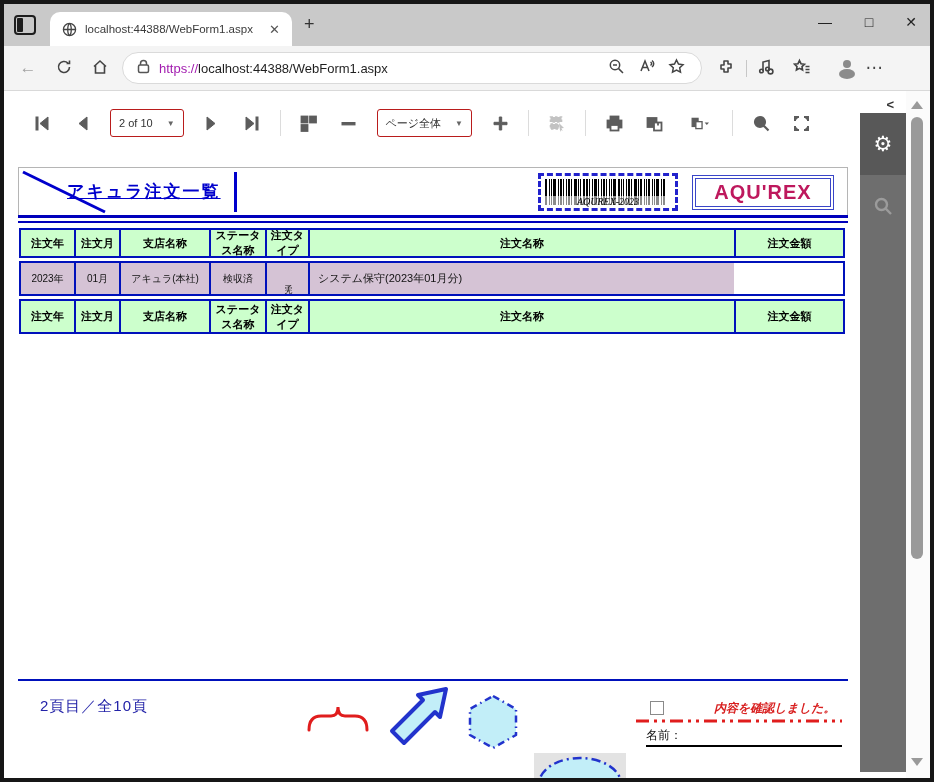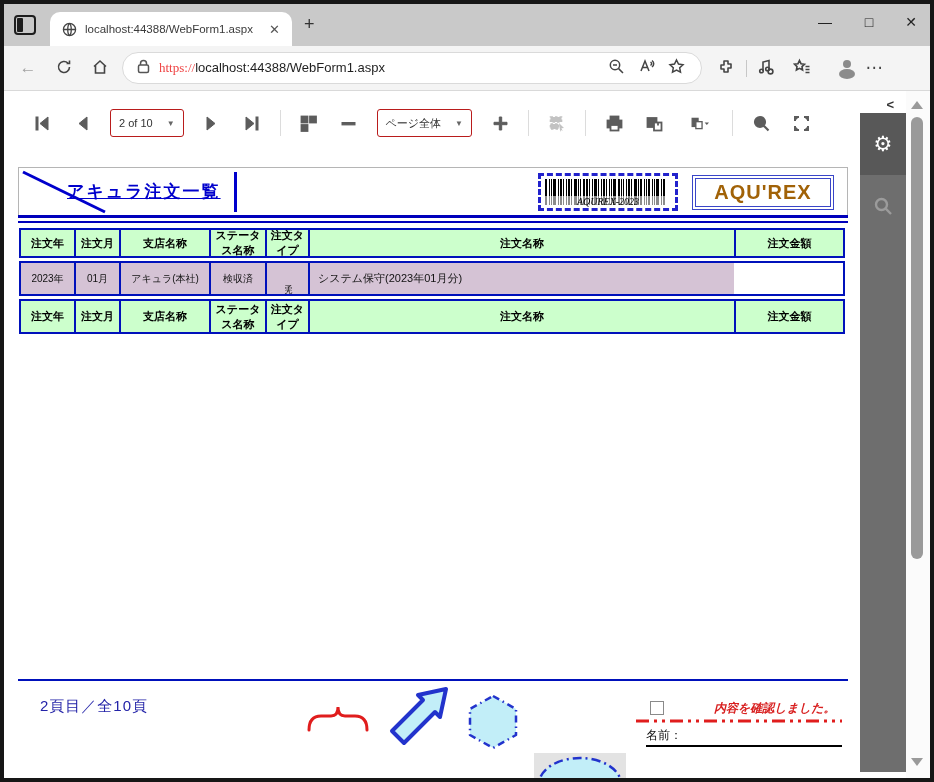--- a/index.html
+++ b/index.html
@@ -19,21 +19,21 @@
   .globe { width:15px; height:15px; margin-right:8px; flex:none; }
   .globe circle, .globe path { fill:none; stroke:#444; stroke-width:1.4; }
 
   
   .navbar { position:relative; height:44px; background:#f4f4f4; }
   .nvico { position:absolute; top:12px; width:20px; height:20px; color:#444; font-size:17px; text-align:center; line-height:20px; cursor:pointer; }
   .nvico svg { width:18px; height:18px; stroke:#444; fill:none; stroke-width:1.6; }
   .addr { position:absolute; left:118px; top:6px; width:580px; height:32px; background:#fff; border:1px solid #dadada; border-radius:16px; display:flex; align-items:center; padding:0 10px 0 14px; }
   .lock svg { width:13px; height:15px; stroke:#555; fill:none; stroke-width:1.5; }
   .url { margin-left:9px; font-size:13px; color:#1f1f1f; flex:1; white-space:nowrap; overflow:hidden; }
-  .url .scheme { color:#ef4444;font-family:Liberation Serif, serif; }
+  .url .scheme { color:#a21caf; }
   .pillico { width:30px; text-align:center; cursor:pointer; flex:none; }
   .pillico svg { width:17px; height:17px; stroke:#444; fill:none; stroke-width:1.5; }
   .avatar { width:22px; height:22px; border-radius:50%; background:#b9b9b9; position:relative; overflow:hidden; }
   .avatar::before { content:""; position:absolute; left:7px; top:4px; width:8px; height:8px; border-radius:50%; background:#8b8b8b; }
   .avatar::after { content:""; position:absolute; left:3px; top:13px; width:16px; height:10px; border-radius:50%; background:#8b8b8b; }
   .copilot { width:22px; height:22px; border-radius:50%; background:radial-gradient(circle at 30% 30%, #7cc4ff, #3a66e8 45%, #c64fd8 75%, #ff9d5c); }
   .vdiv { position:absolute; top:14px; width:1px; height:17px; background:#c7c7c7; }
 
   
   .content { position:relative; height:688px; background:#fff; border-top:1px solid #d9d9d9; }
@@ -62,21 +62,21 @@
   
   .report { position:absolute; left:14px; top:76px; width:830px; height:598px; background:#fff; }
   .rep-head { position:relative; height:48px; border:1px solid #b5b5b5; border-bottom:none; }
   .diag { position:absolute; left:2px; top:2px; }
   .rep-title { position:absolute; left:48px; top:12px; font-size:17px; font-weight:bold; color:#0000cc; text-decoration:underline; letter-spacing:2px; }
   .head-vline { position:absolute; left:215px; top:4px; width:3px; height:40px; background:#0000cc; }
   .barcode { position:absolute; left:519px; top:5px; width:140px; height:38px; border:3px dashed #2222cc; background:#fff; }
   .barcode svg { position:absolute; left:3px; top:3px; }
   .bc-label { position:absolute; left:0; right:0; bottom:1px; text-align:center; font-family:"Liberation Serif","DejaVu Serif",serif; font-style:italic; font-size:10px; color:#000; background:rgba(255,255,255,.55); }
   .logo { position:absolute; left:673px; top:7px; width:142px; height:35px; border:4px double #3a46c8; display:flex; align-items:center; justify-content:center; }
-  .logo span { font-size:20px; font-weight:bold; color:#a16207; letter-spacing:1px; }
+  .logo span { font-size:20px; font-weight:bold; color:#be185d; letter-spacing:1px; }
   .dbl-line { height:8px; border-top:3px solid #0000bb; border-bottom:2px solid #0000bb; }
 
   .rtable { margin-top:5px; }
   .trow { display:flex; border:2px solid #0011bb; width:826px; margin-left:1px; }
   .trow + .trow { margin-top:3px; }
   .tc { border-left:2px solid #0011bb; display:flex; align-items:center; justify-content:center; text-align:center; overflow:hidden; }
   .tc:first-child { border-left:none; }
   .hdr { background:#ccffcc; font-weight:bold; font-size:11px; color:#000; }
   .hrow1 .tc { height:26px; }
   .hrow2 .tc, .drow .tc { height:31px; }

